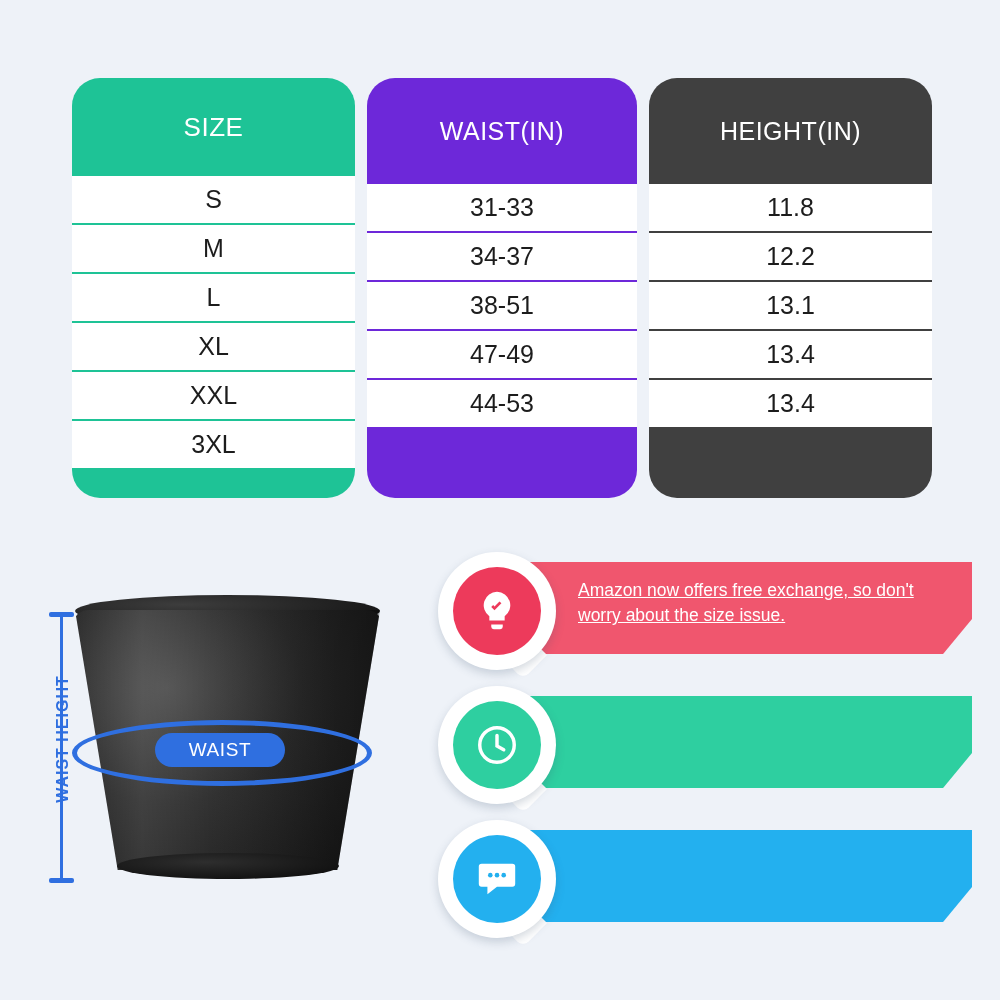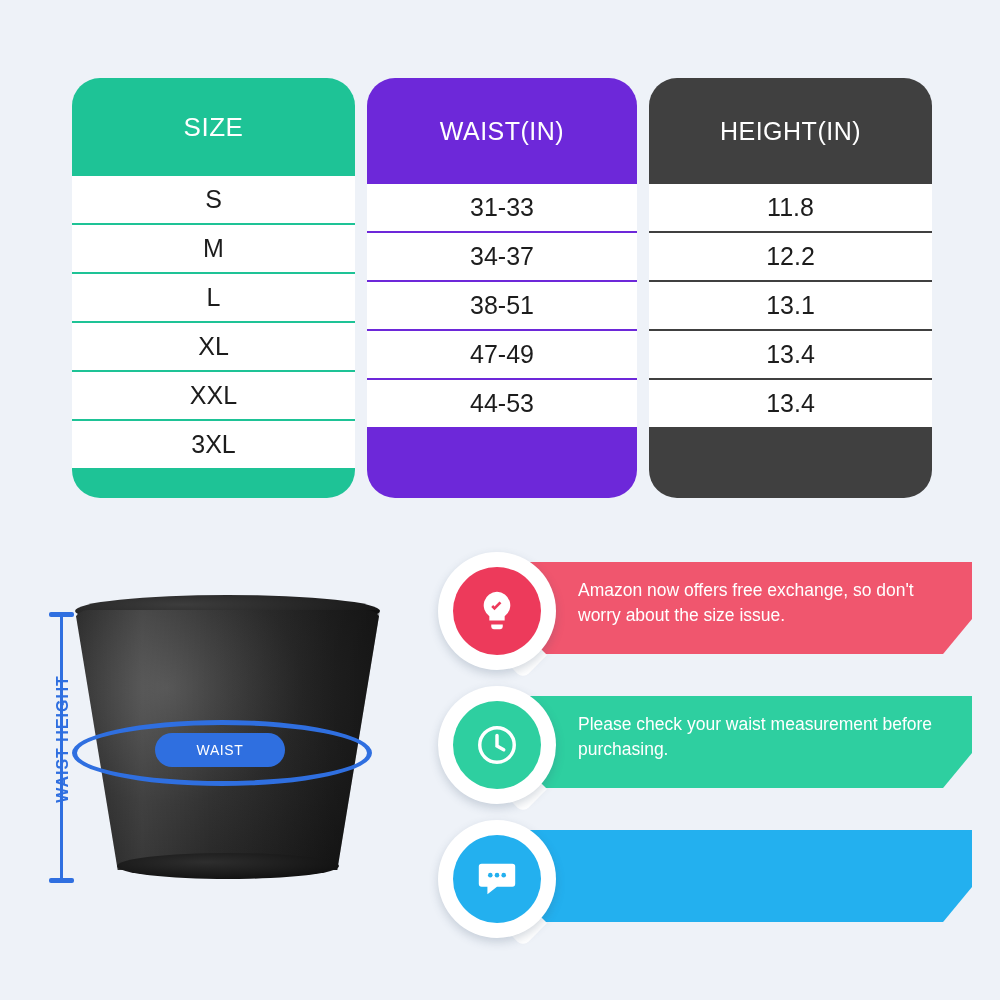--- a/index.html
+++ b/index.html
@@ -101,21 +101,21 @@
     border-radius: 50%;
     box-sizing: border-box;
   }
   .waist-pill {
     position: absolute;
     left: 135px; top: 168px;
     width: 130px; height: 34px;
     background: #2f6fe0;
     border-radius: 17px;
     color: #fff;
-    font-size: 14px;
+    font-size: 19px;
     display: flex; align-items: center; justify-content: center;
     letter-spacing: .6px;
   }
 
   .height-bar {
     position: absolute;
     left: 27px; top: 45px;
     width: 28px; height: 275px;
   }
   .height-bar .line {
@@ -186,20 +186,21 @@
   .note.blue   .badge { background: #23b0ef; }
   .badge svg { width: 46px; height: 46px; }
 
   .note-text {
     position: absolute;
     left: 146px; top: 26px;
     width: 380px;
     color: #ffffff;
     font-size: 17.5px;
     line-height: 1.45;
+    text-decoration: underline;
   }
 </style>
 </head>
 <body>
 
 <div class="page">
 
   <div class="table-wrap">
 
     <div class="col size">
@@ -273,21 +274,20 @@
     <div class="note green">
       <div class="ribbon"></div>
       <div class="badge-tail"></div>
       <div class="badge-shadow"></div>
       <div class="badge">
         <svg viewBox="0 0 24 24" fill="none" stroke="#ffffff" stroke-width="1.8" aria-hidden="true">
           <circle cx="12" cy="12" r="9"></circle>
           <path d="M12 7v5.5l3.5 2" stroke-linecap="round"></path>
         </svg>
       </div>
-      <div class="note-text">Please check your waist measurement before purchasing.</div>
     </div>
 
     <div class="note blue">
       <div class="ribbon"></div>
       <div class="badge-tail"></div>
       <div class="badge-shadow"></div>
       <div class="badge">
         <svg viewBox="0 0 24 24" fill="#ffffff" aria-hidden="true">
           <path d="M4 4h16a1.5 1.5 0 0 1 1.5 1.5v9A1.5 1.5 0 0 1 20 16h-8l-5 4v-4H4a1.5 1.5 0 0 1-1.5-1.5v-9A1.5 1.5 0 0 1 4 4z"></path>
           <circle cx="8.5" cy="10" r="1.2" fill="#23b0ef"></circle>

